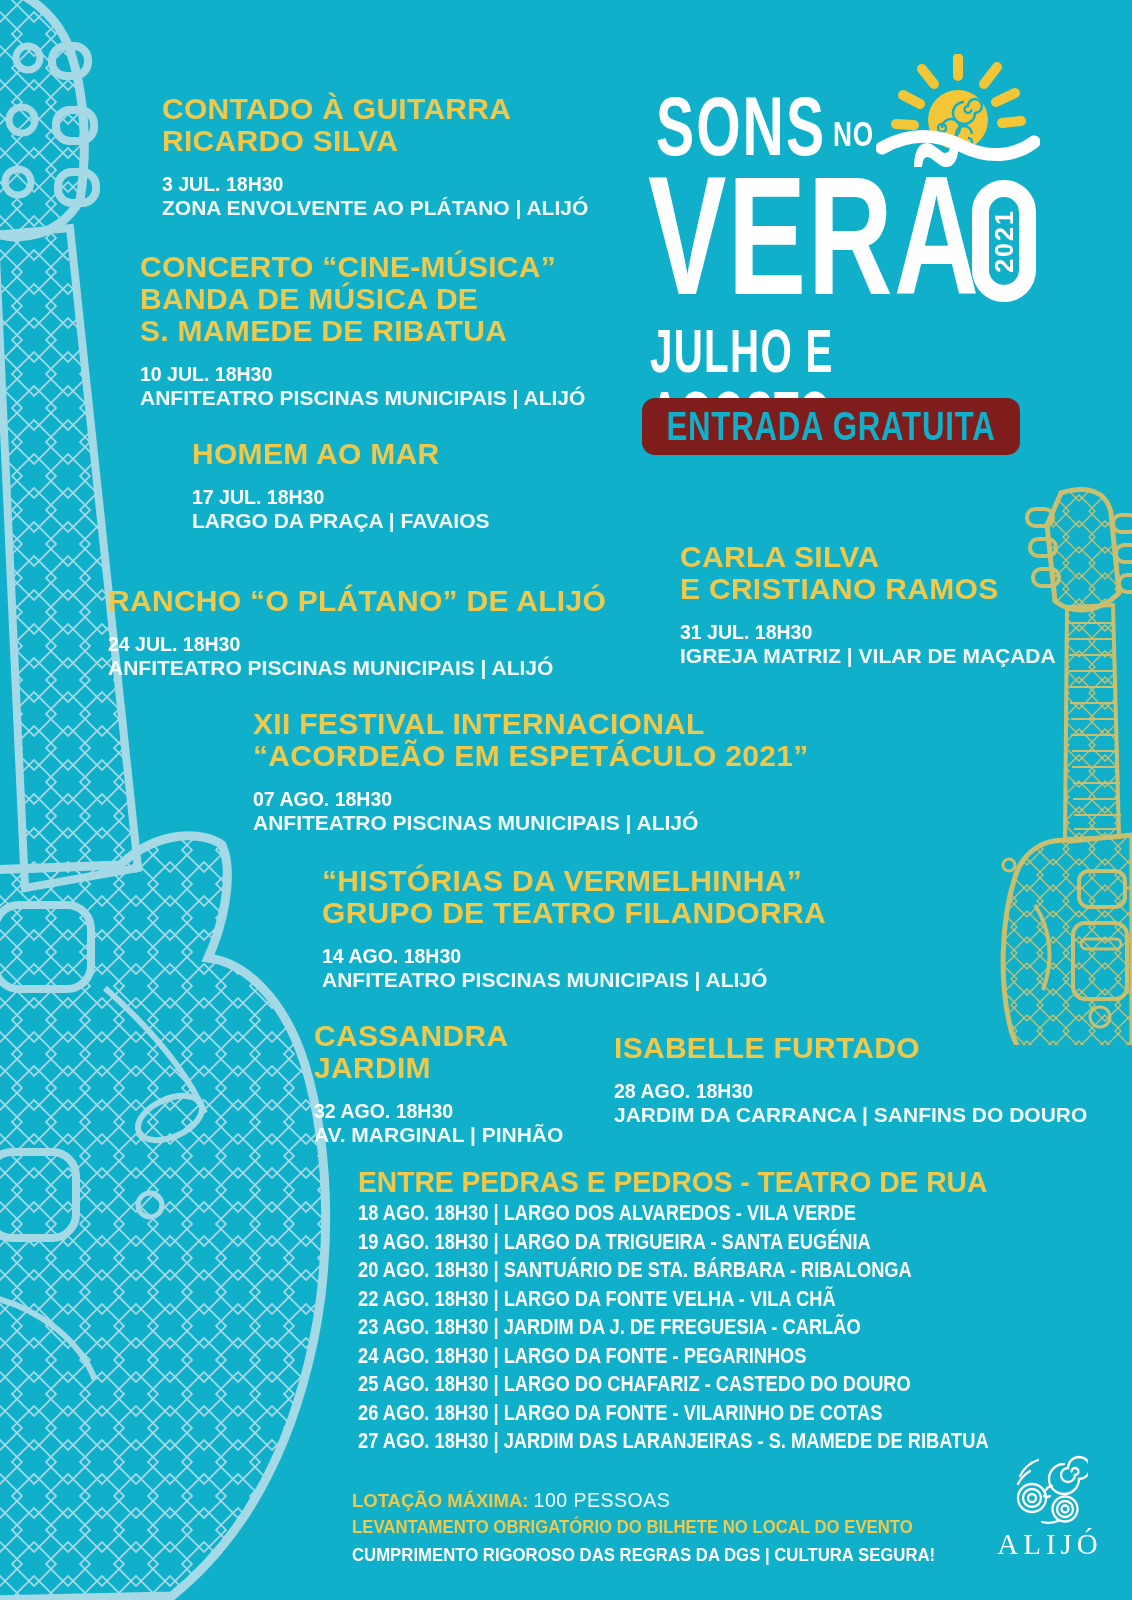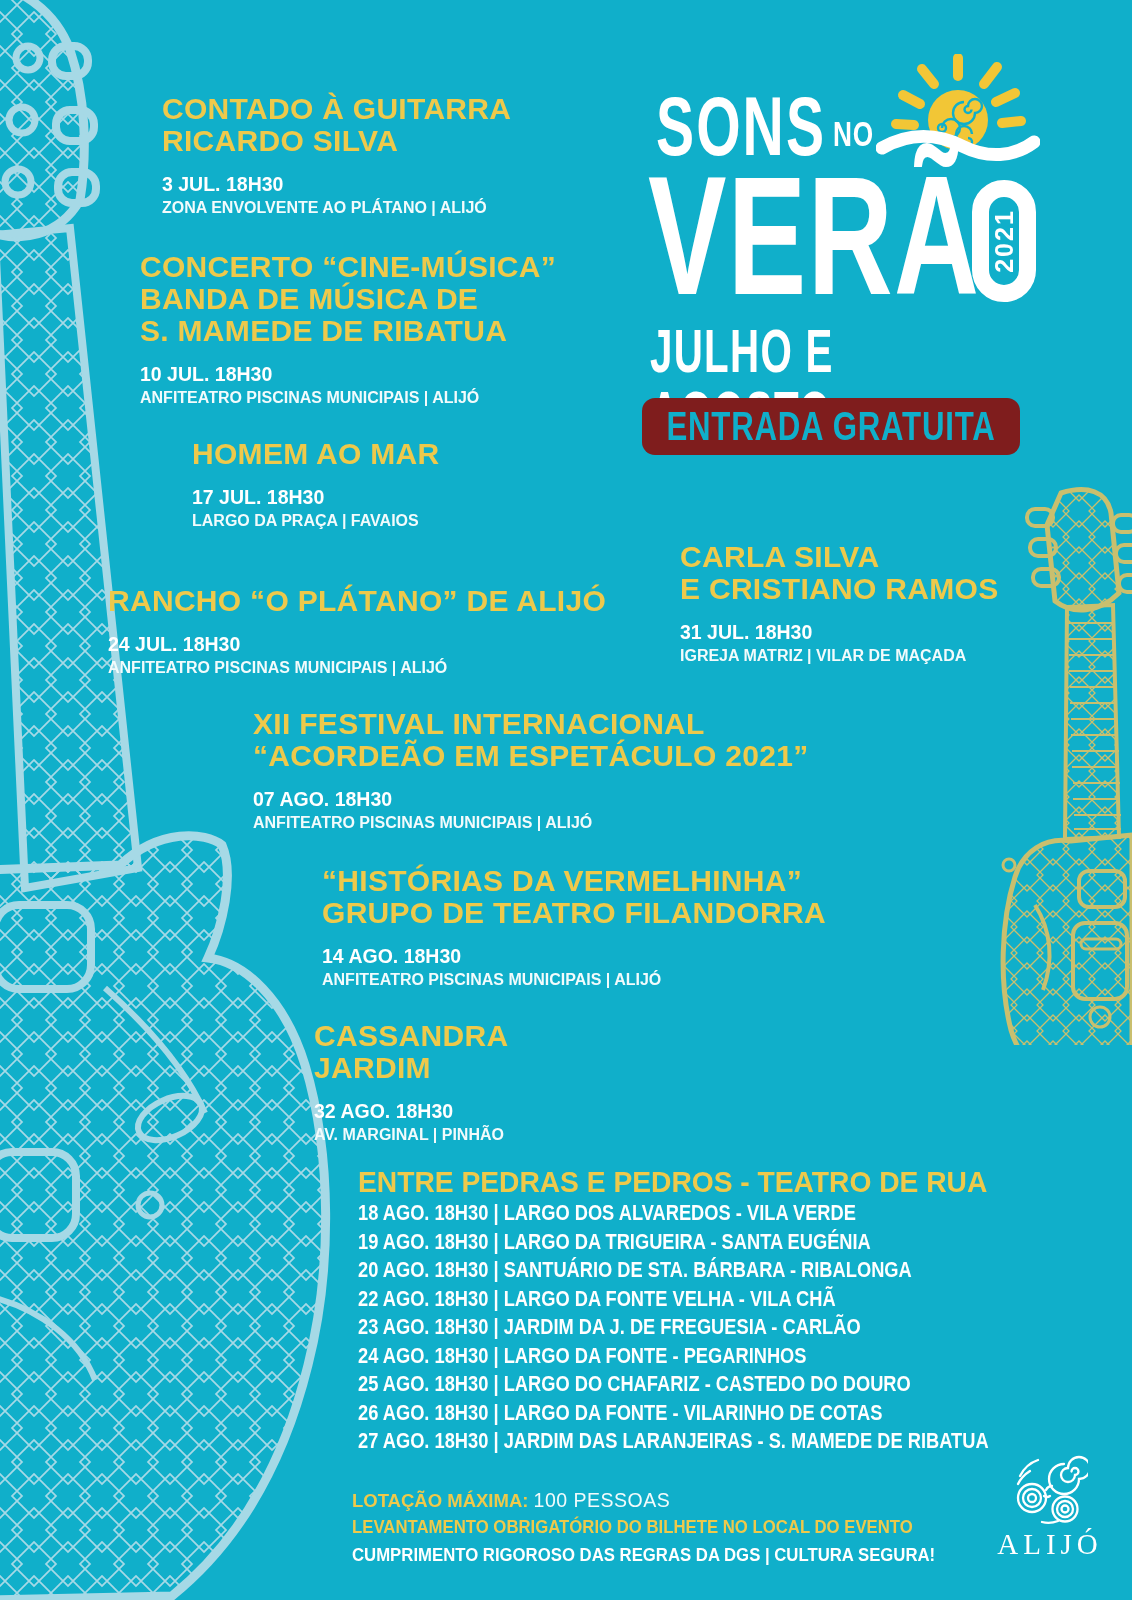--- a/index.html
+++ b/index.html
@@ -27,21 +27,21 @@
     transform:scaleX(.65);transform-origin:left top;letter-spacing:2px;line-height:1;}
   .badge{left:642px;top:398px;width:378px;height:57px;background:#7f1d1d;
     border-radius:13px;display:flex;align-items:center;justify-content:center;}
   .badge span{font-size:40px;font-weight:bold;color:#10AFCA;
     transform:scaleX(.78);letter-spacing:1px;white-space:nowrap;}
 
   
   .ev{position:absolute;white-space:nowrap;}
   .ev .t{color:#EEC94B;font-weight:bold;font-size:30px;line-height:32px;letter-spacing:.3px;}
   .ev .d{color:#fff;font-weight:bold;font-size:19.5px;line-height:22px;margin-top:16px;}
-  .ev .l{color:#F2FBFC;font-weight:bold;font-size:16px;line-height:22px;margin-top:2px;}
+  .ev .l{color:#F2FBFC;font-weight:bold;font-size:21px;line-height:22px;margin-top:2px;}
   .ev1{left:162px;top:93px;}
   .ev2{left:140px;top:251px;}
   .ev3{left:192px;top:438px;}
   .ev4{left:108px;top:585px;}
   .ev5{left:680px;top:541px;}
   .ev6{left:253px;top:708px;}
   .ev7{left:322px;top:865px;}
   .ev8{left:314px;top:1020px;}
   .ev9{left:614px;top:1032px;}
 
@@ -207,20 +207,25 @@
     <div class="l">ANFITEATRO PISCINAS MUNICIPAIS | ALIJÓ</div>
   </div>
 
   <div class="ev ev8">
     <div class="t">CASSANDRA</div>
     <div class="t">JARDIM</div>
     <div class="d">32 AGO. 18H30</div>
     <div class="l">AV. MARGINAL | PINHÃO</div>
   </div>
 
+  <div class="ev ev9">
+    <div class="t">ISABELLE FURTADO</div>
+    <div class="d">28 AGO. 18H30</div>
+    <div class="l">JARDIM DA CARRANCA | SANFINS DO DOURO</div>
+  </div>
 
   <div class="abs street-title">ENTRE PEDRAS E PEDROS - TEATRO DE RUA</div>
   <div class="abs street-list">
     <div class="street-item">18 AGO. 18H30 | LARGO DOS ALVAREDOS - VILA VERDE</div>
     <div class="street-item">19 AGO. 18H30 | LARGO DA TRIGUEIRA - SANTA EUGÉNIA</div>
     <div class="street-item">20 AGO. 18H30 | SANTUÁRIO DE STA. BÁRBARA - RIBALONGA</div>
     <div class="street-item">22 AGO. 18H30 | LARGO DA FONTE VELHA - VILA CHÃ</div>
     <div class="street-item">23 AGO. 18H30 | JARDIM DA J. DE FREGUESIA - CARLÃO</div>
     <div class="street-item">24 AGO. 18H30 | LARGO DA FONTE - PEGARINHOS</div>
     <div class="street-item">25 AGO. 18H30 | LARGO DO CHAFARIZ - CASTEDO DO DOURO</div>

